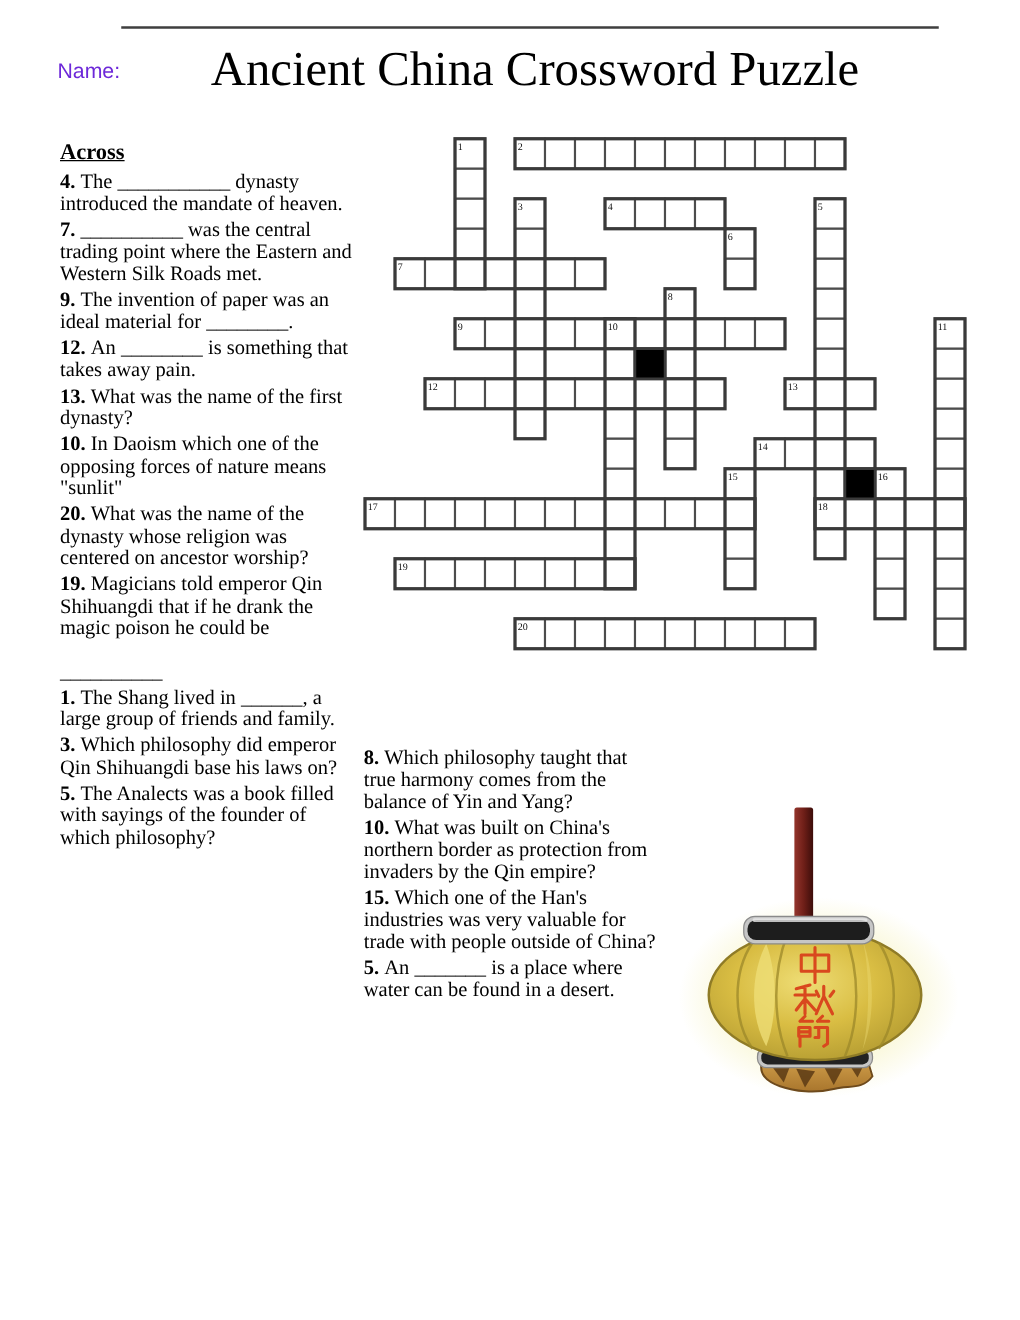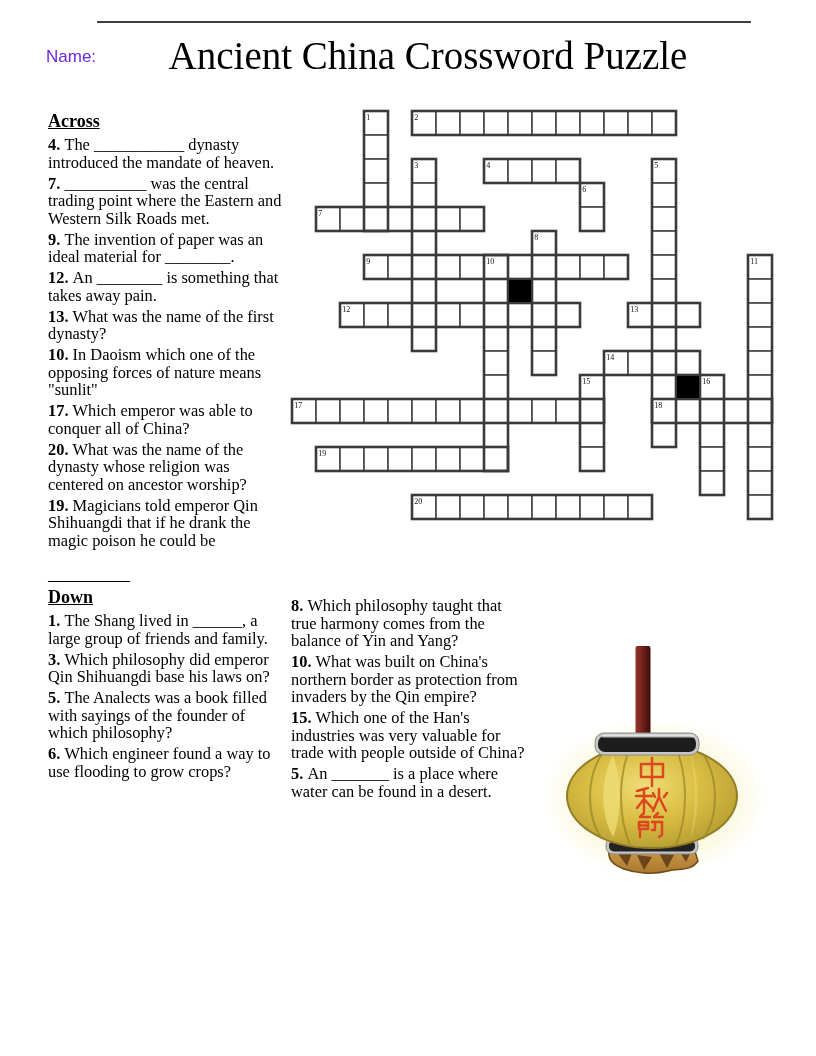--- a/index.html
+++ b/index.html
@@ -17,21 +17,21 @@
   .title{position:absolute;left:0;top:33px;width:100%;text-align:center;
          font-size:39px;font-weight:400;letter-spacing:0px;margin-left:20px;}
 
   
   .col-left{position:absolute;left:48px;top:111px;width:236px;}
   .col-mid{position:absolute;left:291px;top:597px;width:240px;}
   .heading{font-size:18px;font-weight:bold;text-decoration:underline;margin:0 0 4px 0;}
   .heading.down-h{margin-top:2px;}
   .clue{font-size:16.4px;line-height:17.5px;margin:0 0 3.5px 0;}
   .clue b{font-weight:bold;}
-  .blank-line{display:block;margin-top:17px;text-decoration:underline;}
+  .blank-line{display:block;margin-top:17px;}
 
   
   .grid-wrap{position:absolute;left:289px;top:108px;width:486px;height:414px;}
 
   
   .lantern{position:absolute;left:540px;top:630px;width:250px;height:250px;}
   :root{
     --glow:#f4efae; --body:#d9bd43; --body_light:#eedd75; --body_dark:#a8912c;
     --outline:#8f7b26; --glyph:#d9481e; --stick:#6f1f18; --cap:#1d1d1d;
     --cap_rim:#c6c6c6; --base:#cf9d49; --base_dark:#5a3a14;
@@ -226,30 +226,27 @@
 
   <div class="col-left">
     <p class="heading">Across</p>
     <div>
         <p class="clue"><b>4. </b>The ___________ dynasty introduced the mandate of heaven.</p>
         <p class="clue"><b>7. </b>__________ was the central trading point where the Eastern and Western Silk Roads met.</p>
         <p class="clue"><b>9. </b>The invention of paper was an ideal material for ________.</p>
         <p class="clue"><b>12. </b>An ________ is something that takes away pain.</p>
         <p class="clue"><b>13. </b>What was the name of the first dynasty?</p>
         <p class="clue"><b>10. </b>In Daoism which one of the opposing forces of nature means "sunlit"</p>
-        <p class="clue"><b>17. </b>Which emperor was able to conquer all of China?</p>
         <p class="clue"><b>20. </b>What was the name of the dynasty whose religion was centered on ancestor worship?</p>
         <p class="clue"><b>19. </b>Magicians told emperor Qin Shihuangdi that if he drank the magic poison he could be<span class="blank-line">__________</span></p>
       </div>
-    <p class="heading down-h">Down</p>
     <div>
         <p class="clue"><b>1. </b>The Shang lived in ______, a large group of friends and family.</p>
         <p class="clue"><b>3. </b>Which philosophy did emperor Qin Shihuangdi base his laws on?</p>
         <p class="clue"><b>5. </b>The Analects was a book filled with sayings of the founder of which philosophy?</p>
-        <p class="clue"><b>6. </b>Which engineer found a way to use flooding to grow crops?</p>
       </div>
   </div>
 
   <div class="col-mid">
     <div>
         <p class="clue"><b>8. </b>Which philosophy taught that true harmony comes from the balance of Yin and Yang?</p>
         <p class="clue"><b>10. </b>What was built on China's northern border as protection from invaders by the Qin empire?</p>
         <p class="clue"><b>15. </b>Which one of the Han's industries was very valuable for trade with people outside of China?</p>
         <p class="clue"><b>5. </b>An _______ is a place where water can be found in a desert.</p>
       </div>

